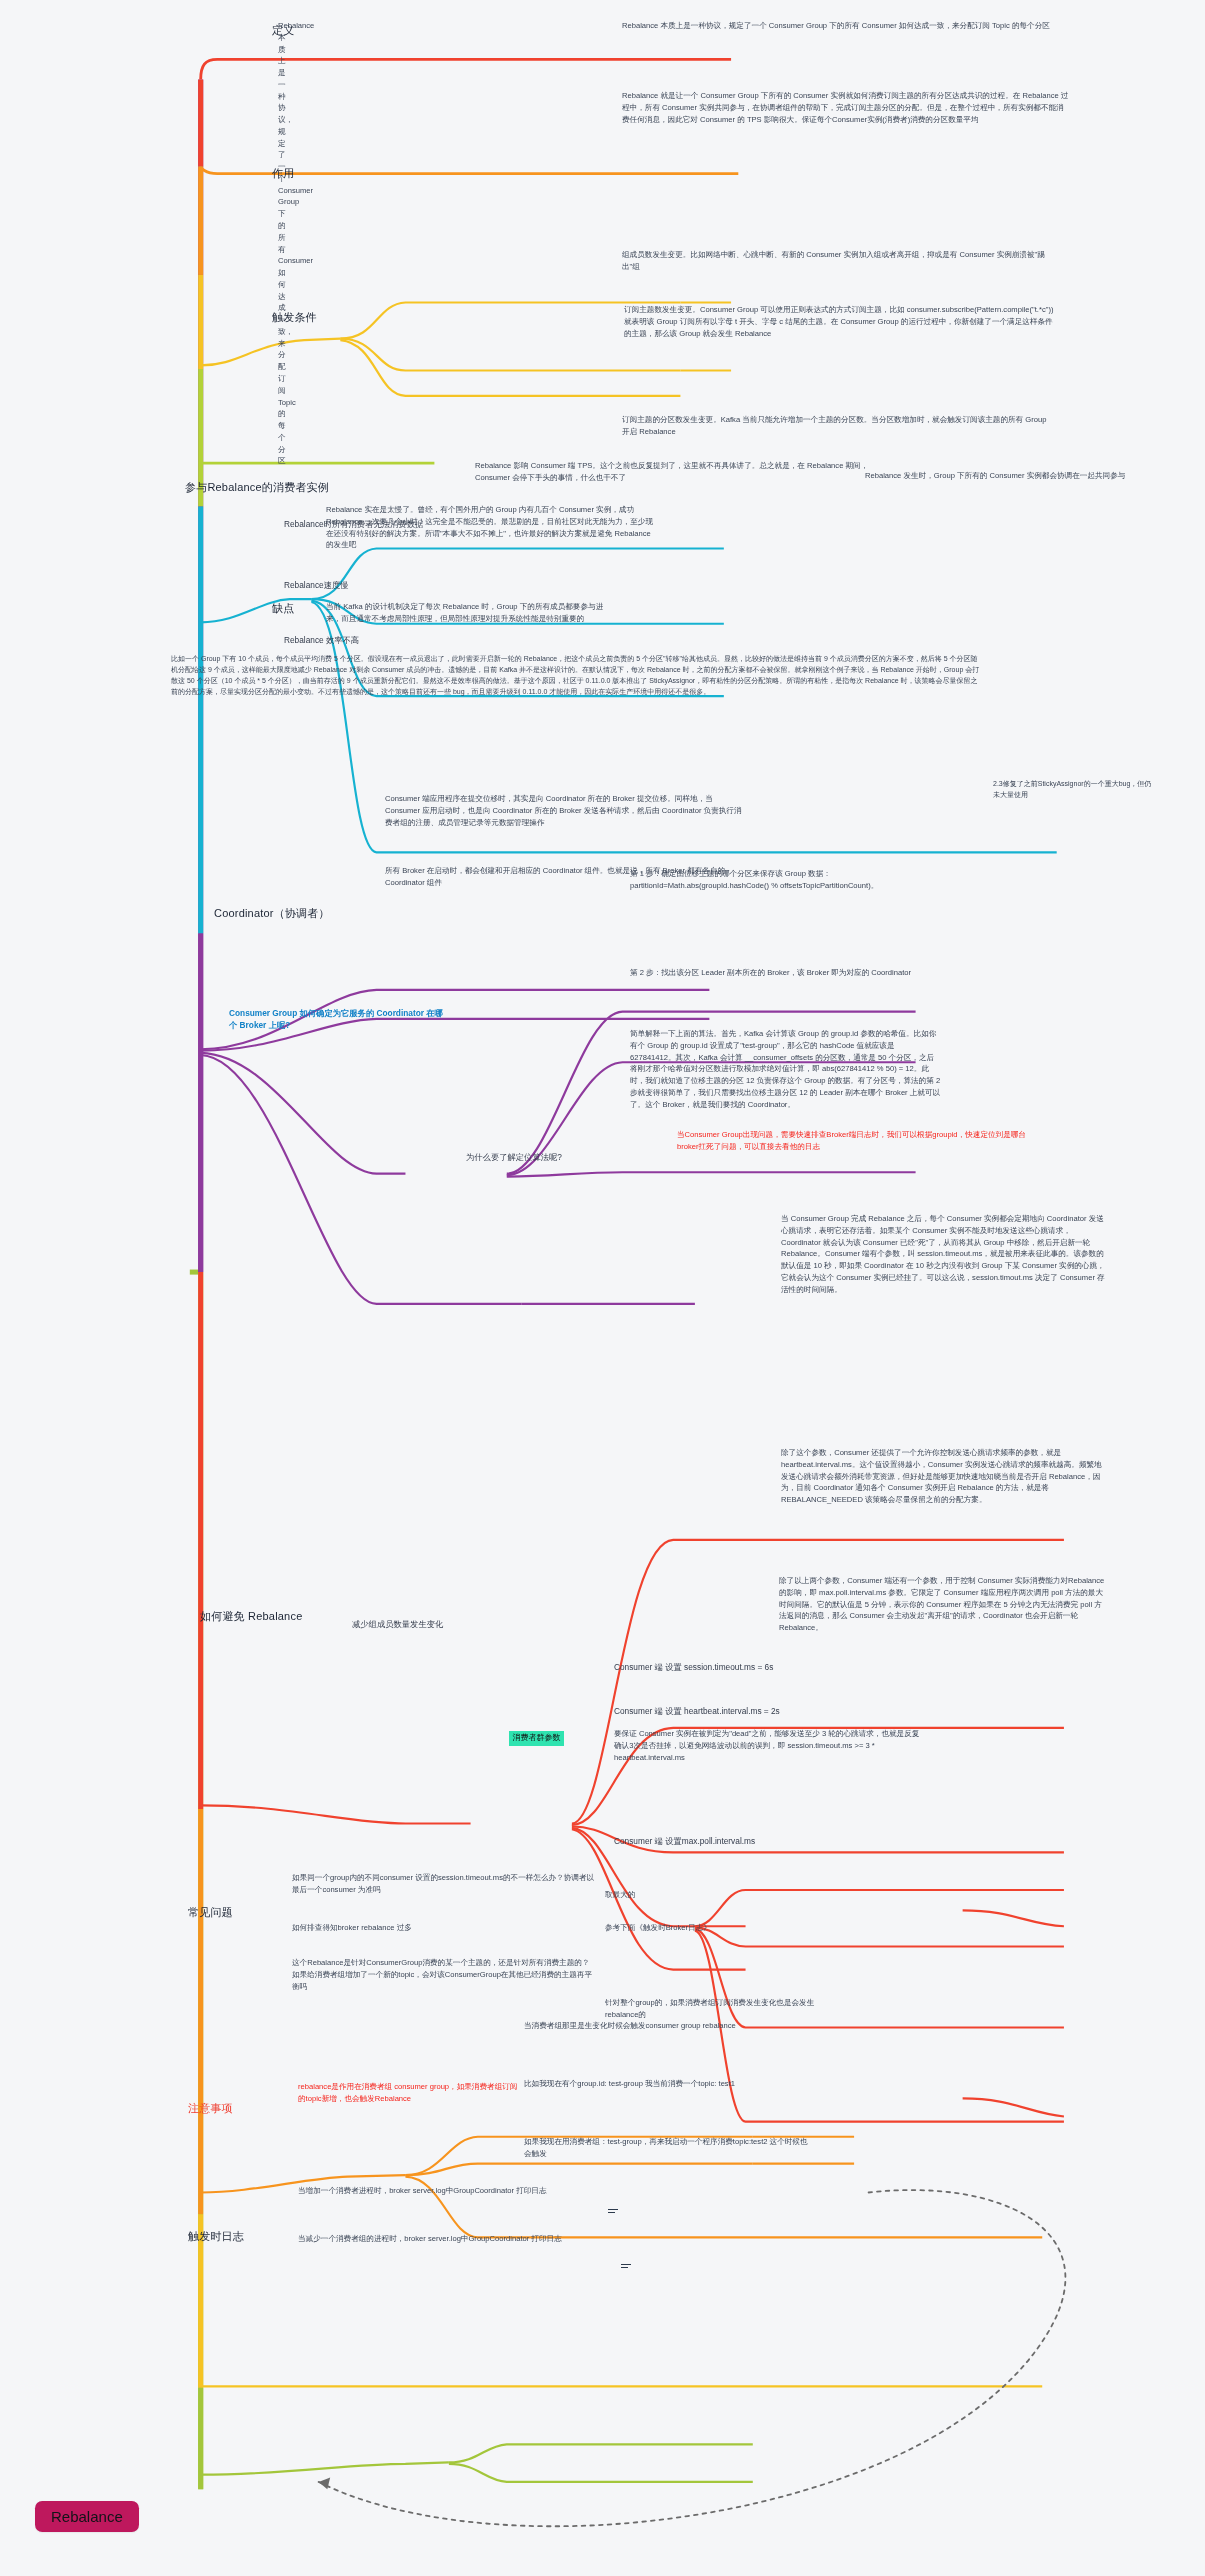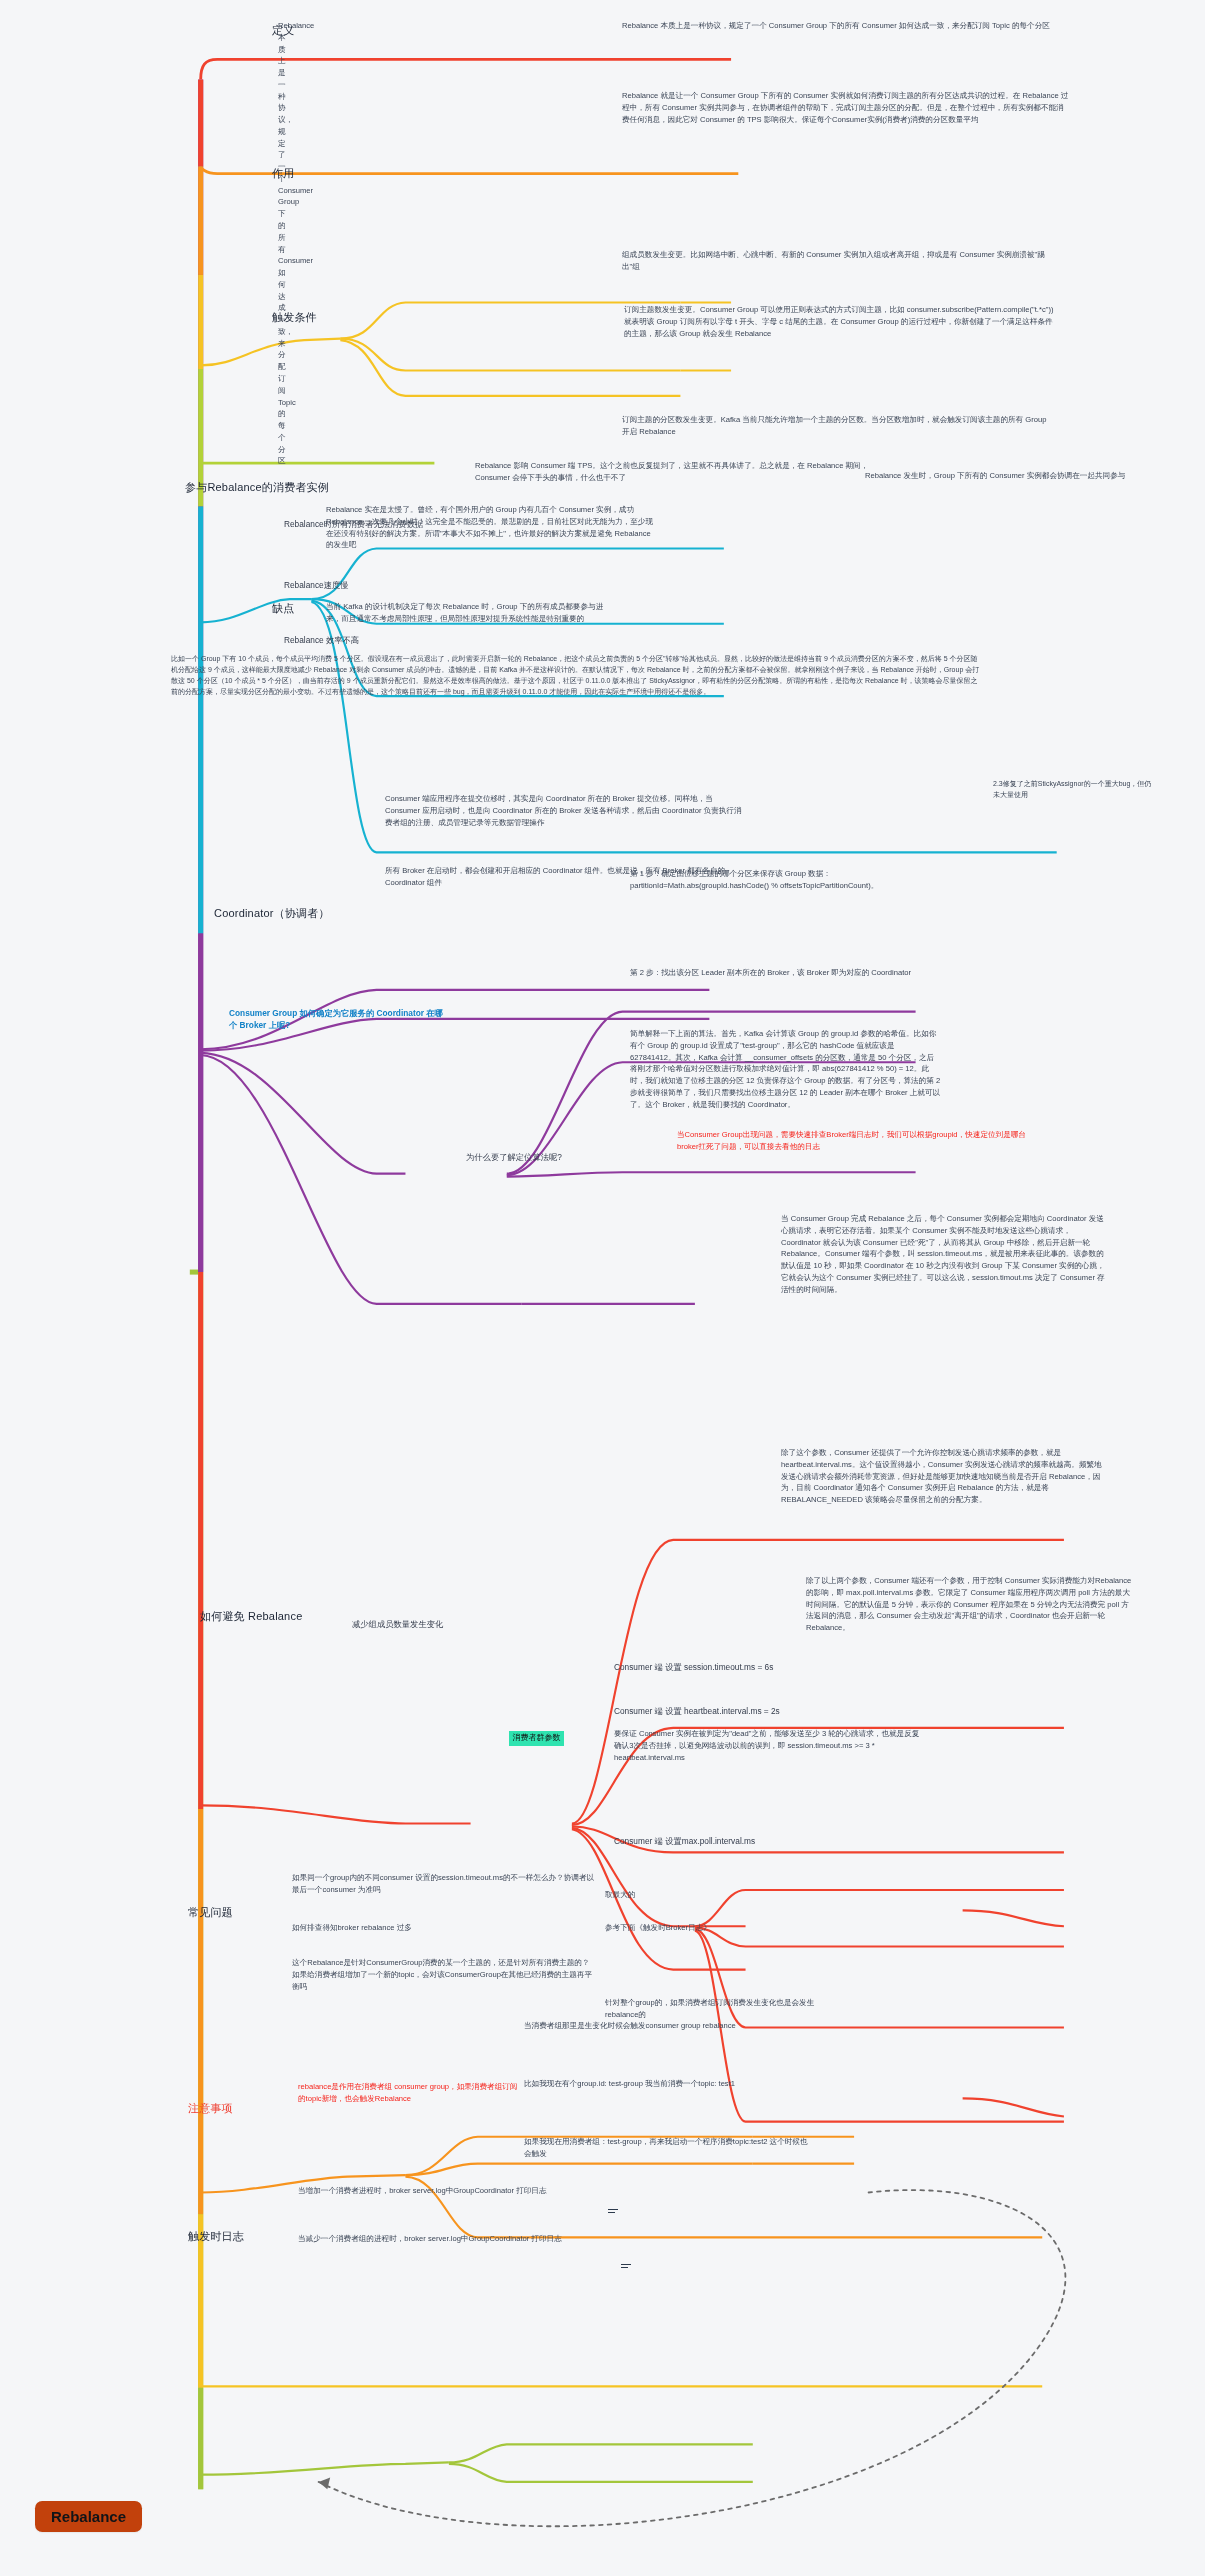--- a/index.html
+++ b/index.html
@@ -14,24 +14,24 @@
     height: 2576px;
     background: #f5f6f8;
     overflow: hidden;
   }
   #wires { position: absolute; inset: 0; width: 1206px; height: 2576px; pointer-events: none; }
 
   .node { position: absolute; }
 
   
   .root {
-    background: #c2410c;
+    background: #be185d;
     border-radius: 7.2px;
     padding: 7.2px 16px;
-    font-weight: bold;
+    font-weight: normal;
     font-size: 15px;
     color: #111418;
     box-shadow: 0 0.7px 1.4px rgba(0,0,0,0.06);
     white-space: nowrap;
   }
 
   
   .b1 {
     font-weight: normal;
     font-size: 11px;
@@ -203,21 +203,21 @@
 
   <div class="node b2" style="left: 466px; top: 1151px; width: 203px;">为什么要了解定位算法呢?</div>
   <div class="node leaf red" style="left: 677px; top: 1129px; width: 362px; font-size: 7.6px;">当Consumer Group出现问题，需要快速排查Broker端日志时，我们可以根据groupid，快速定位到是哪台broker扛死了问题，可以直接去看他的日志</div>
 
   
   <div class="node b1" style="left: 200px; top: 1609px;">如何避免 Rebalance</div>
   <div class="node b2" style="left: 352px; top: 1618px; width: 174px;">减少组成员数量发生变化</div>
 
   <div class="node leaf" style="left: 781px; top: 1213px; width: 326px; font-size: 7.6px;">当 Consumer Group 完成 Rebalance 之后，每个 Consumer 实例都会定期地向 Coordinator 发送心跳请求，表明它还存活着。如果某个 Consumer 实例不能及时地发送这些心跳请求，Coordinator 就会认为该 Consumer 已经"死"了，从而将其从 Group 中移除，然后开启新一轮 Rebalance。Consumer 端有个参数，叫 session.timeout.ms，就是被用来表征此事的。该参数的默认值是 10 秒，即如果 Coordinator 在 10 秒之内没有收到 Group 下某 Consumer 实例的心跳，它就会认为这个 Consumer 实例已经挂了。可以这么说，session.timout.ms 决定了 Consumer 存活性的时间间隔。</div>
   <div class="node leaf" style="left: 781px; top: 1447px; width: 326px; font-size: 7.6px;">除了这个参数，Consumer 还提供了一个允许你控制发送心跳请求频率的参数，就是 heartbeat.interval.ms。这个值设置得越小，Consumer 实例发送心跳请求的频率就越高。频繁地发送心跳请求会额外消耗带宽资源，但好处是能够更加快速地知晓当前是否开启 Rebalance，因为，目前 Coordinator 通知各个 Consumer 实例开启 Rebalance 的方法，就是将 REBALANCE_NEEDED 该策略会尽量保留之前的分配方案。</div>
-  <div class="node leaf" style="left: 806px; top: 1575px; width: 326px; font-size: 7.6px;">除了以上两个参数，Consumer 端还有一个参数，用于控制 Consumer 实际消费能力对Rebalance 的影响，即 max.poll.interval.ms 参数。它限定了 Consumer 端应用程序两次调用 poll 方法的最大时间间隔。它的默认值是 5 分钟，表示你的 Consumer 程序如果在 5 分钟之内无法消费完 poll 方法返回的消息，那么 Consumer 会主动发起"离开组"的请求，Coordinator 也会开启新一轮 Rebalance。</div>
+  <div class="node leaf" style="left: 779px; top: 1575px; width: 326px; font-size: 7.6px;">除了以上两个参数，Consumer 端还有一个参数，用于控制 Consumer 实际消费能力对Rebalance 的影响，即 max.poll.interval.ms 参数。它限定了 Consumer 端应用程序两次调用 poll 方法的最大时间间隔。它的默认值是 5 分钟，表示你的 Consumer 程序如果在 5 分钟之内无法消费完 poll 方法返回的消息，那么 Consumer 会主动发起"离开组"的请求，Coordinator 也会开启新一轮 Rebalance。</div>
 
   <div class="node b2 hl-green" style="left: 509px; top: 1731px;">消费者群参数</div>
 
   <div class="node b2" style="left: 614px; top: 1661px; width: 333px;">Consumer 端 设置 session.timeout.ms = 6s</div>
   <div class="node b2" style="left: 614px; top: 1705px; width: 333px;">Consumer 端 设置 heartbeat.interval.ms = 2s</div>
   <div class="node leaf" style="left: 614px; top: 1728px; width: 311px; font-size: 7.6px;">要保证 Consumer 实例在被判定为"dead"之前，能够发送至少 3 轮的心跳请求，也就是反复确认3次是否挂掉，以避免网络波动以前的误判，即 session.timeout.ms &gt;= 3 * heartbeat.interval.ms</div>
   <div class="node b2" style="left: 614px; top: 1835px; width: 333px;">Consumer 端 设置max.poll.interval.ms</div>
 
   
   

